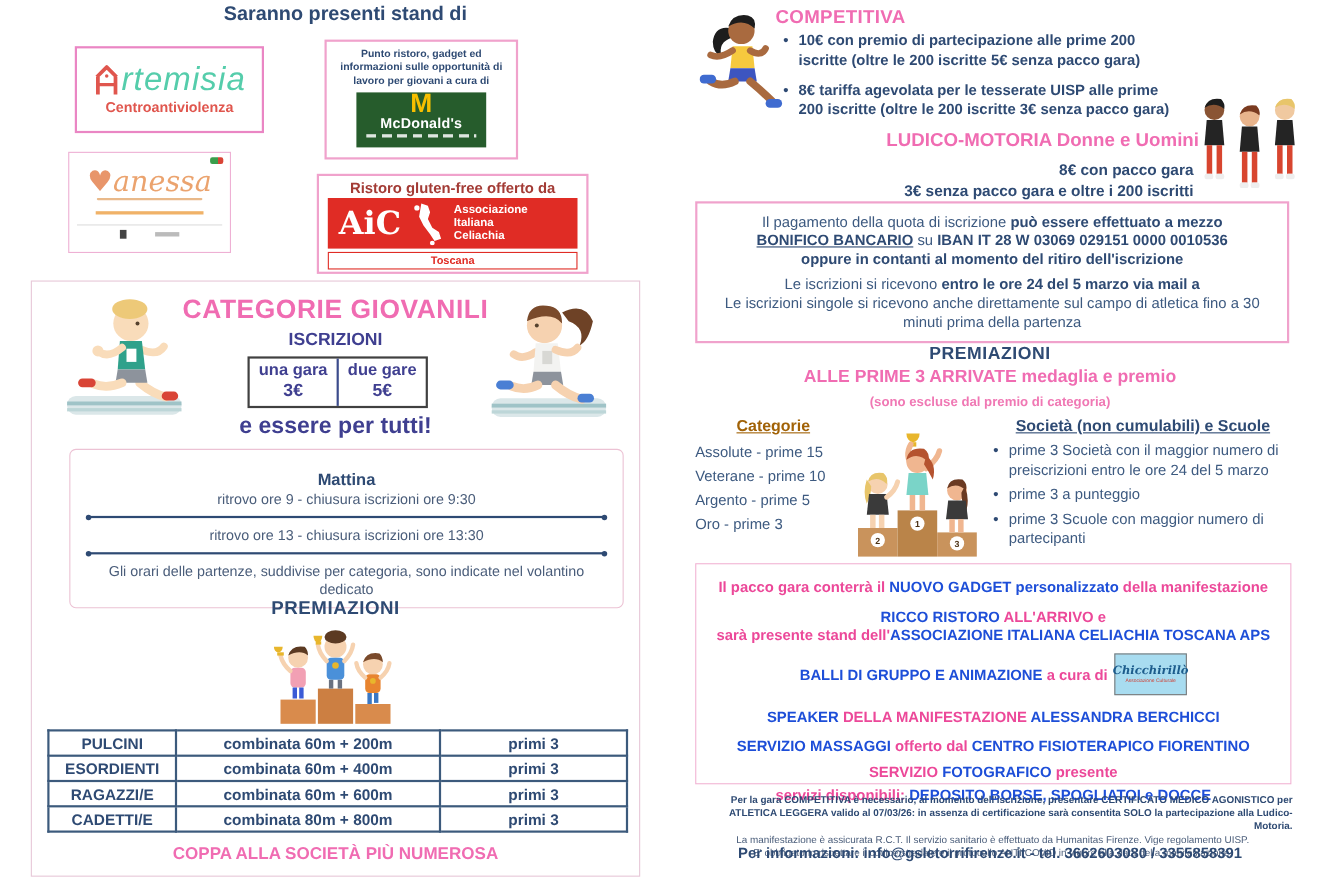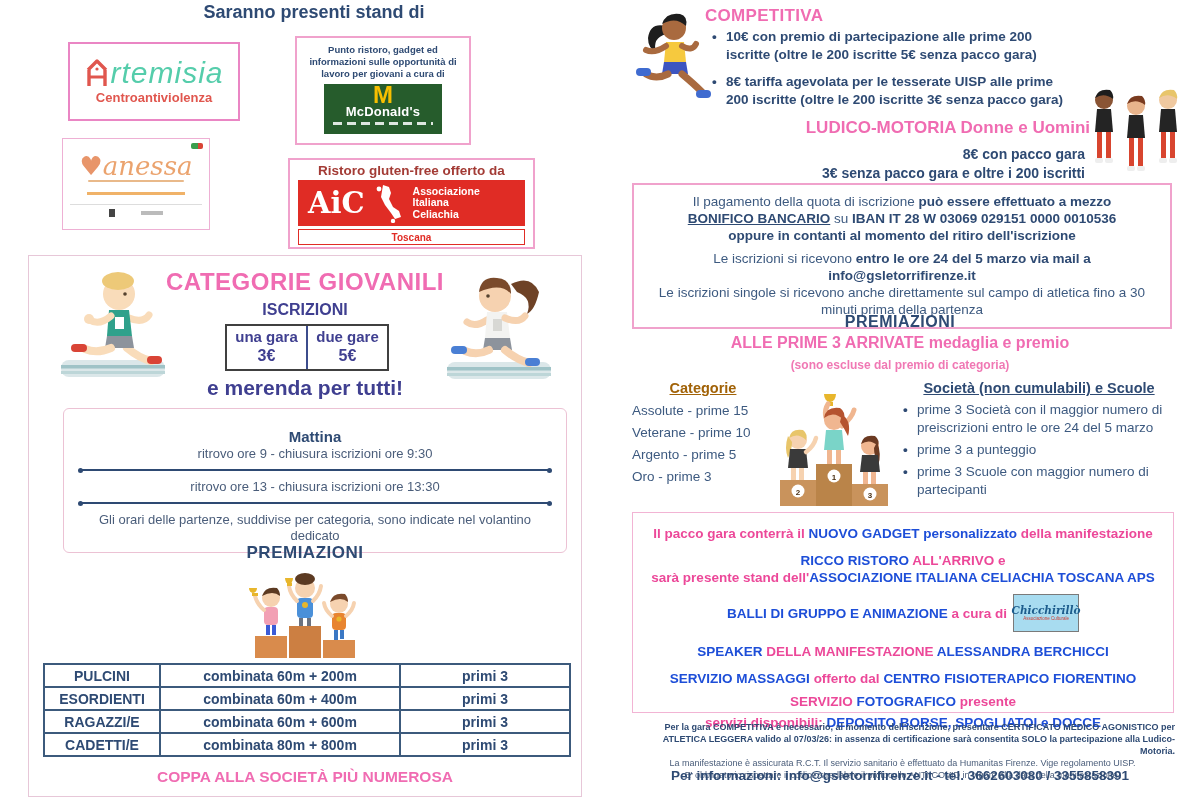--- a/index.html
+++ b/index.html
@@ -201,21 +201,21 @@
   <div class="abs price">
     <div class="cell">
       <div class="h">una gara</div>
       <div class="v">3€</div>
     </div>
     <div class="cell">
       <div class="h">due gare</div>
       <div class="v">5€</div>
     </div>
   </div>
-  <div class="abs ctr gv-mer">e merenda per tutti!</div>
+  <div class="abs ctr gv-mer">e essere per tutti!</div>
   <div class="sched">
     <div class="h">Mattina</div>
     <div class="d">ritrovo ore 9 - chiusura iscrizioni ore 9:30</div>
     <div class="sdiv"></div>
     <div class="d">ritrovo ore 13 - chiusura iscrizioni ore 13:30</div>
     <div class="sdiv"></div>
     <div class="note">Gli orari delle partenze, suddivise per categoria, sono indicate nel volantino dedicato</div>
   </div>
   <div class="abs ctr gv-prem">PREMIAZIONI</div>
   <svg class="abs" style="left:218px;top:312px;" width="116" height="92" viewBox="0 0 116 92">
@@ -331,21 +331,20 @@
 </svg>
 <div class="abs ludico">LUDICO-MOTORIA Donne e Uomini</div>
 <div class="abs ludline" style="top:146px;">8€ con pacco gara</div>
 <div class="abs ludline" style="top:165px;">3€ senza pacco gara e oltre i 200 iscritti</div>
 
 <div class="paybox">
   <div><span class="rg">Il pagamento della quota di iscrizione </span><span class="b">può essere effettuato a mezzo</span></div>
   <div><span class="bu">BONIFICO BANCARIO</span><span class="rg"> su </span><span class="b">IBAN  IT 28 W 03069 029151 0000 0010536</span></div>
   <div><span class="b">oppure in contanti al momento del ritiro dell'iscrizione</span></div>
   <div class="ln4"><span class="rg">Le iscrizioni si ricevono </span><span class="b">entro le ore 24 del 5 marzo via mail a</span></div>
-  <div><span class="b">info@gsletorrifirenze.it</span></div>
   <div><span class="rg">Le iscrizioni singole si ricevono anche direttamente sul campo di atletica fino a 30 minuti prima della partenza</span></div>
 </div>
 
 <div class="abs ctr rp-title">PREMIAZIONI</div>
 <div class="abs ctr rp-sub">ALLE PRIME 3 ARRIVATE medaglia e premio</div>
 <div class="abs ctr rp-note">(sono escluse dal premio di categoria)</div>
 
 <div class="cats">
   <div class="h">Categorie</div>
   <div class="it">Assolute - prime 15</div>

